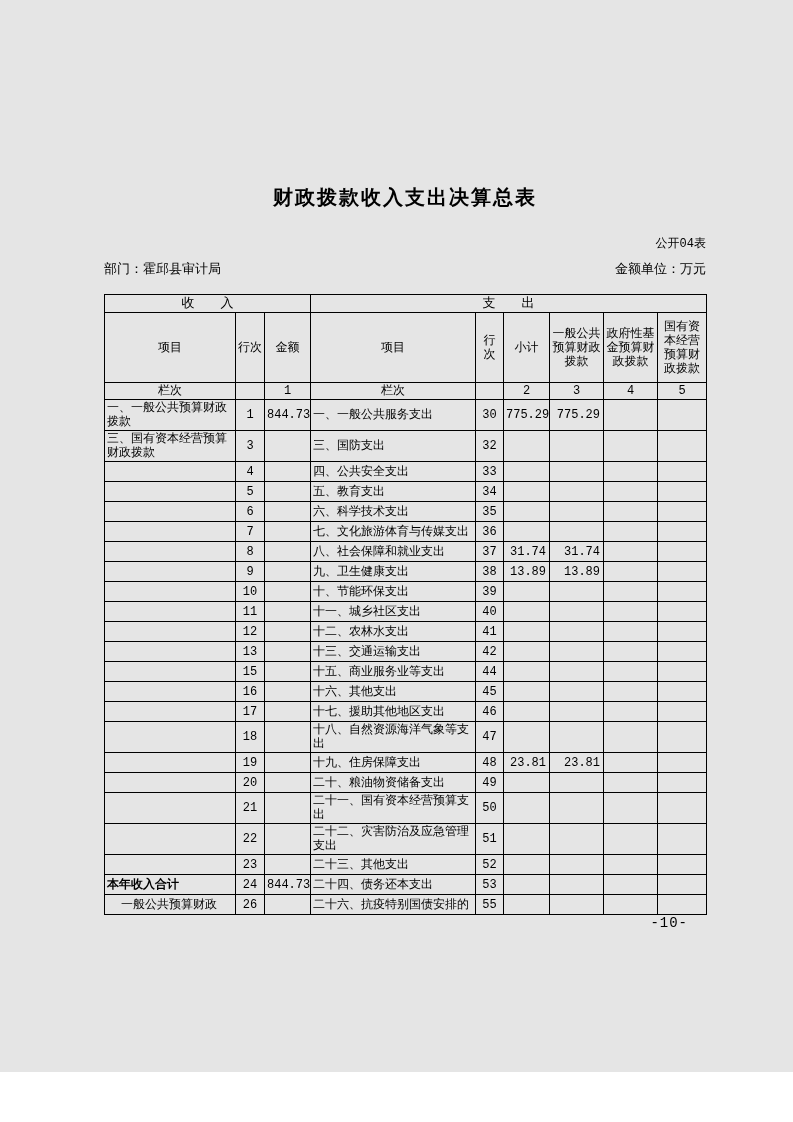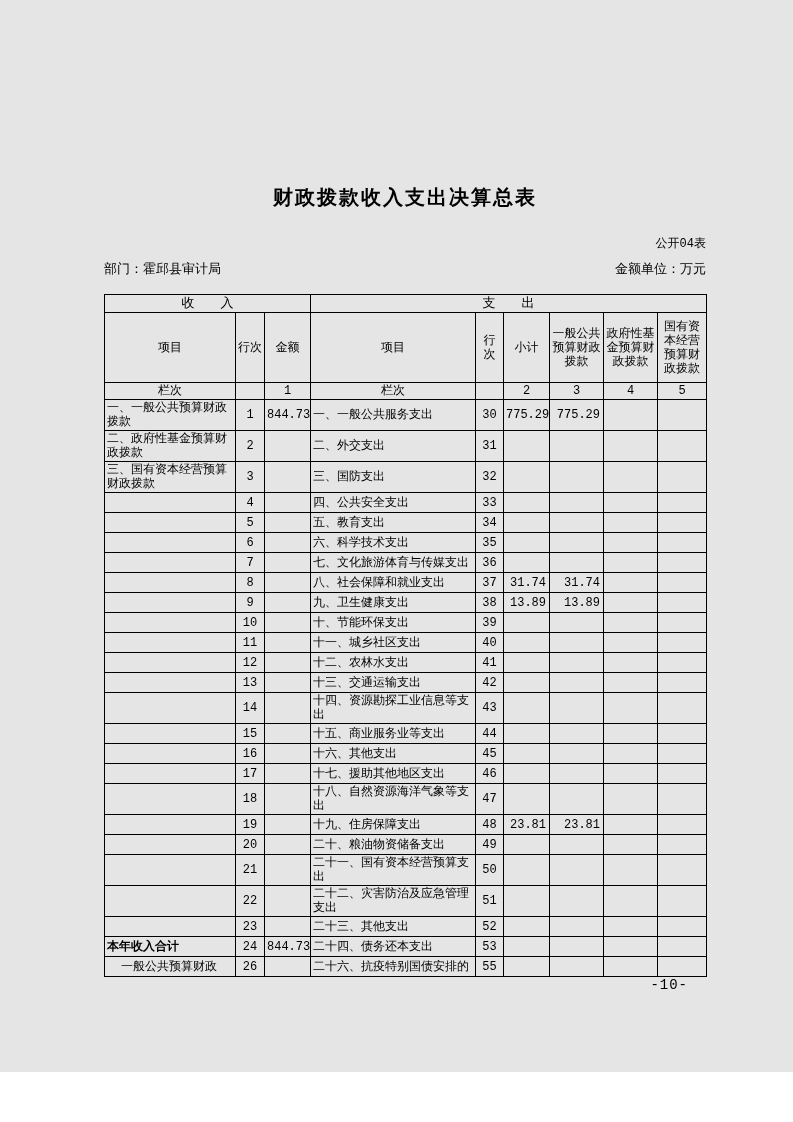--- a/index.html
+++ b/index.html
@@ -109,31 +109,20 @@
             <td class="num">1</td>
             <td class="amt">844.73</td>
             <td class="item">一、一般公共服务支出</td>
             <td class="num">30</td>
             <td class="amt">775.29</td>
             <td class="amt">775.29</td>
             <td class="amt"></td>
             <td class="amt"></td>
           </tr>
           <tr>
-            <td class="item">二、政府性基金预算财政拨款</td>
-            <td class="num">2</td>
-            <td class="amt"></td>
-            <td class="item">二、外交支出</td>
-            <td class="num">31</td>
-            <td class="amt"></td>
-            <td class="amt"></td>
-            <td class="amt"></td>
-            <td class="amt"></td>
-          </tr>
-          <tr>
             <td class="item">三、国有资本经营预算财政拨款</td>
             <td class="num">3</td>
             <td class="amt"></td>
             <td class="item">三、国防支出</td>
             <td class="num">32</td>
             <td class="amt"></td>
             <td class="amt"></td>
             <td class="amt"></td>
             <td class="amt"></td>
           </tr>
@@ -235,31 +224,20 @@
             <td class="amt"></td>
             <td class="amt"></td>
             <td class="amt"></td>
           </tr>
           <tr>
             <td class="item"></td>
             <td class="num">13</td>
             <td class="amt"></td>
             <td class="item">十三、交通运输支出</td>
             <td class="num">42</td>
-            <td class="amt"></td>
-            <td class="amt"></td>
-            <td class="amt"></td>
-            <td class="amt"></td>
-          </tr>
-          <tr>
-            <td class="item"></td>
-            <td class="num">14</td>
-            <td class="amt"></td>
-            <td class="item">十四、资源勘探工业信息等支出</td>
-            <td class="num">43</td>
             <td class="amt"></td>
             <td class="amt"></td>
             <td class="amt"></td>
             <td class="amt"></td>
           </tr>
           <tr>
             <td class="item"></td>
             <td class="num">15</td>
             <td class="amt"></td>
             <td class="item">十五、商业服务业等支出</td>

